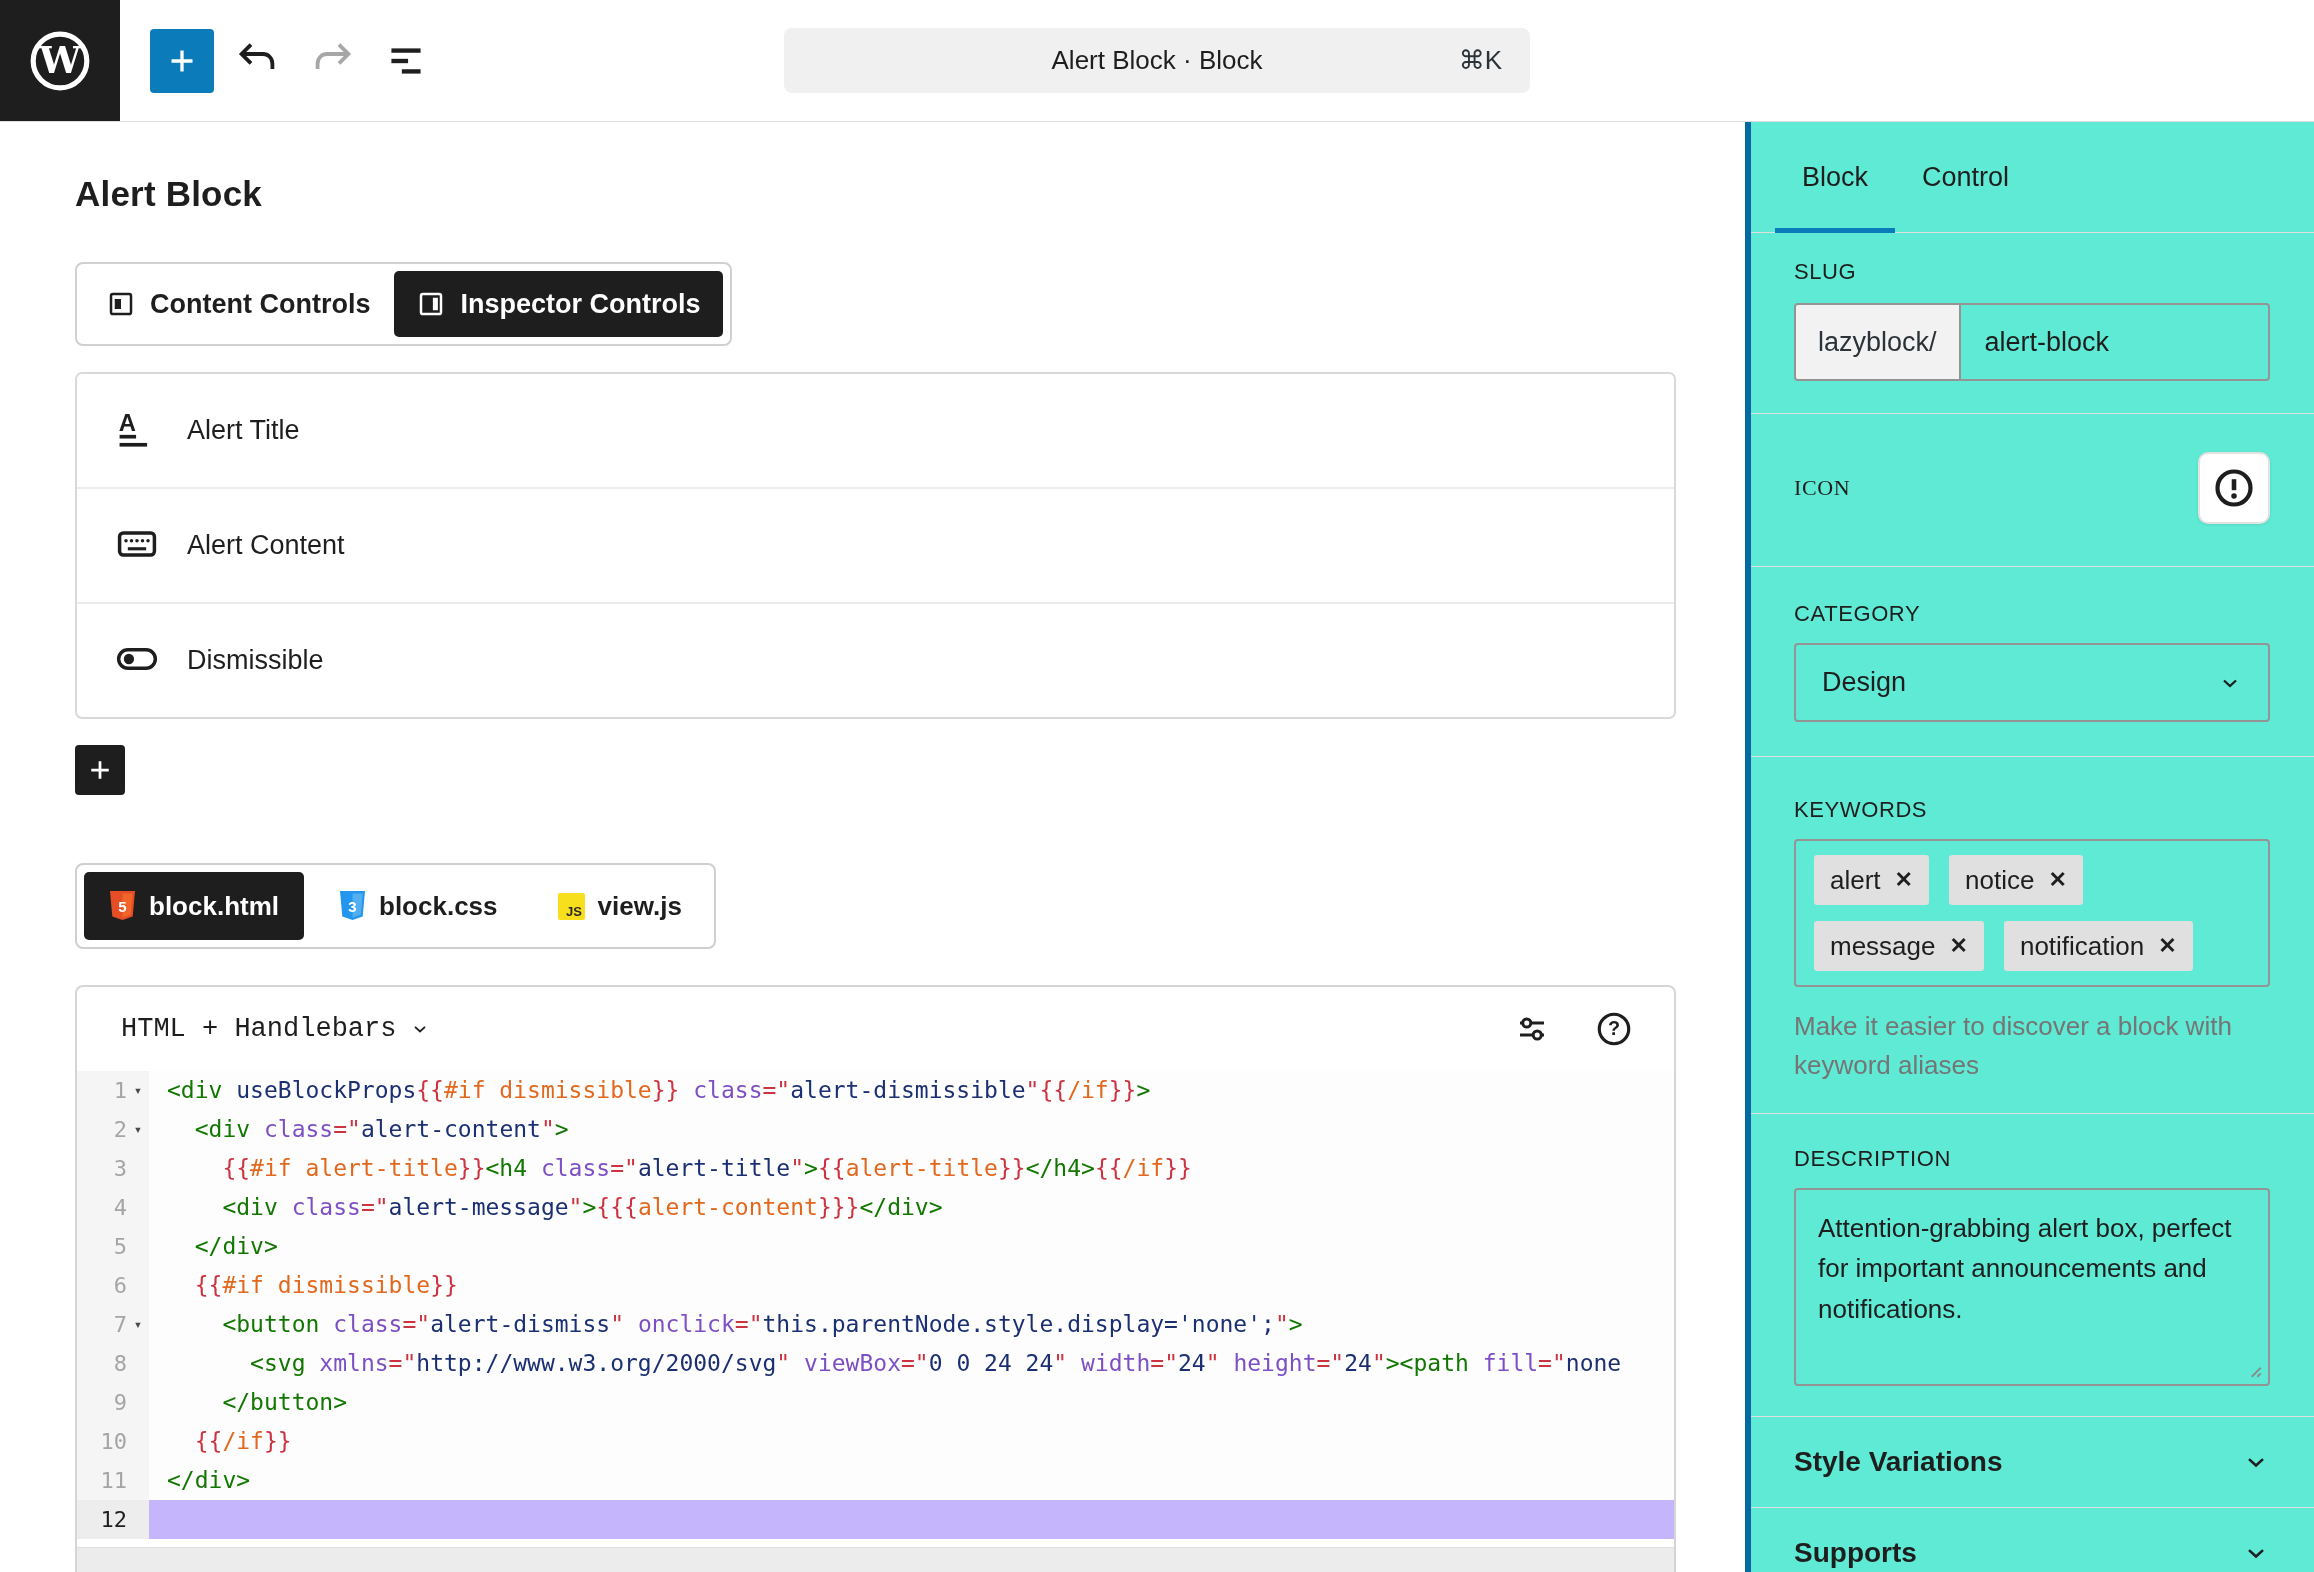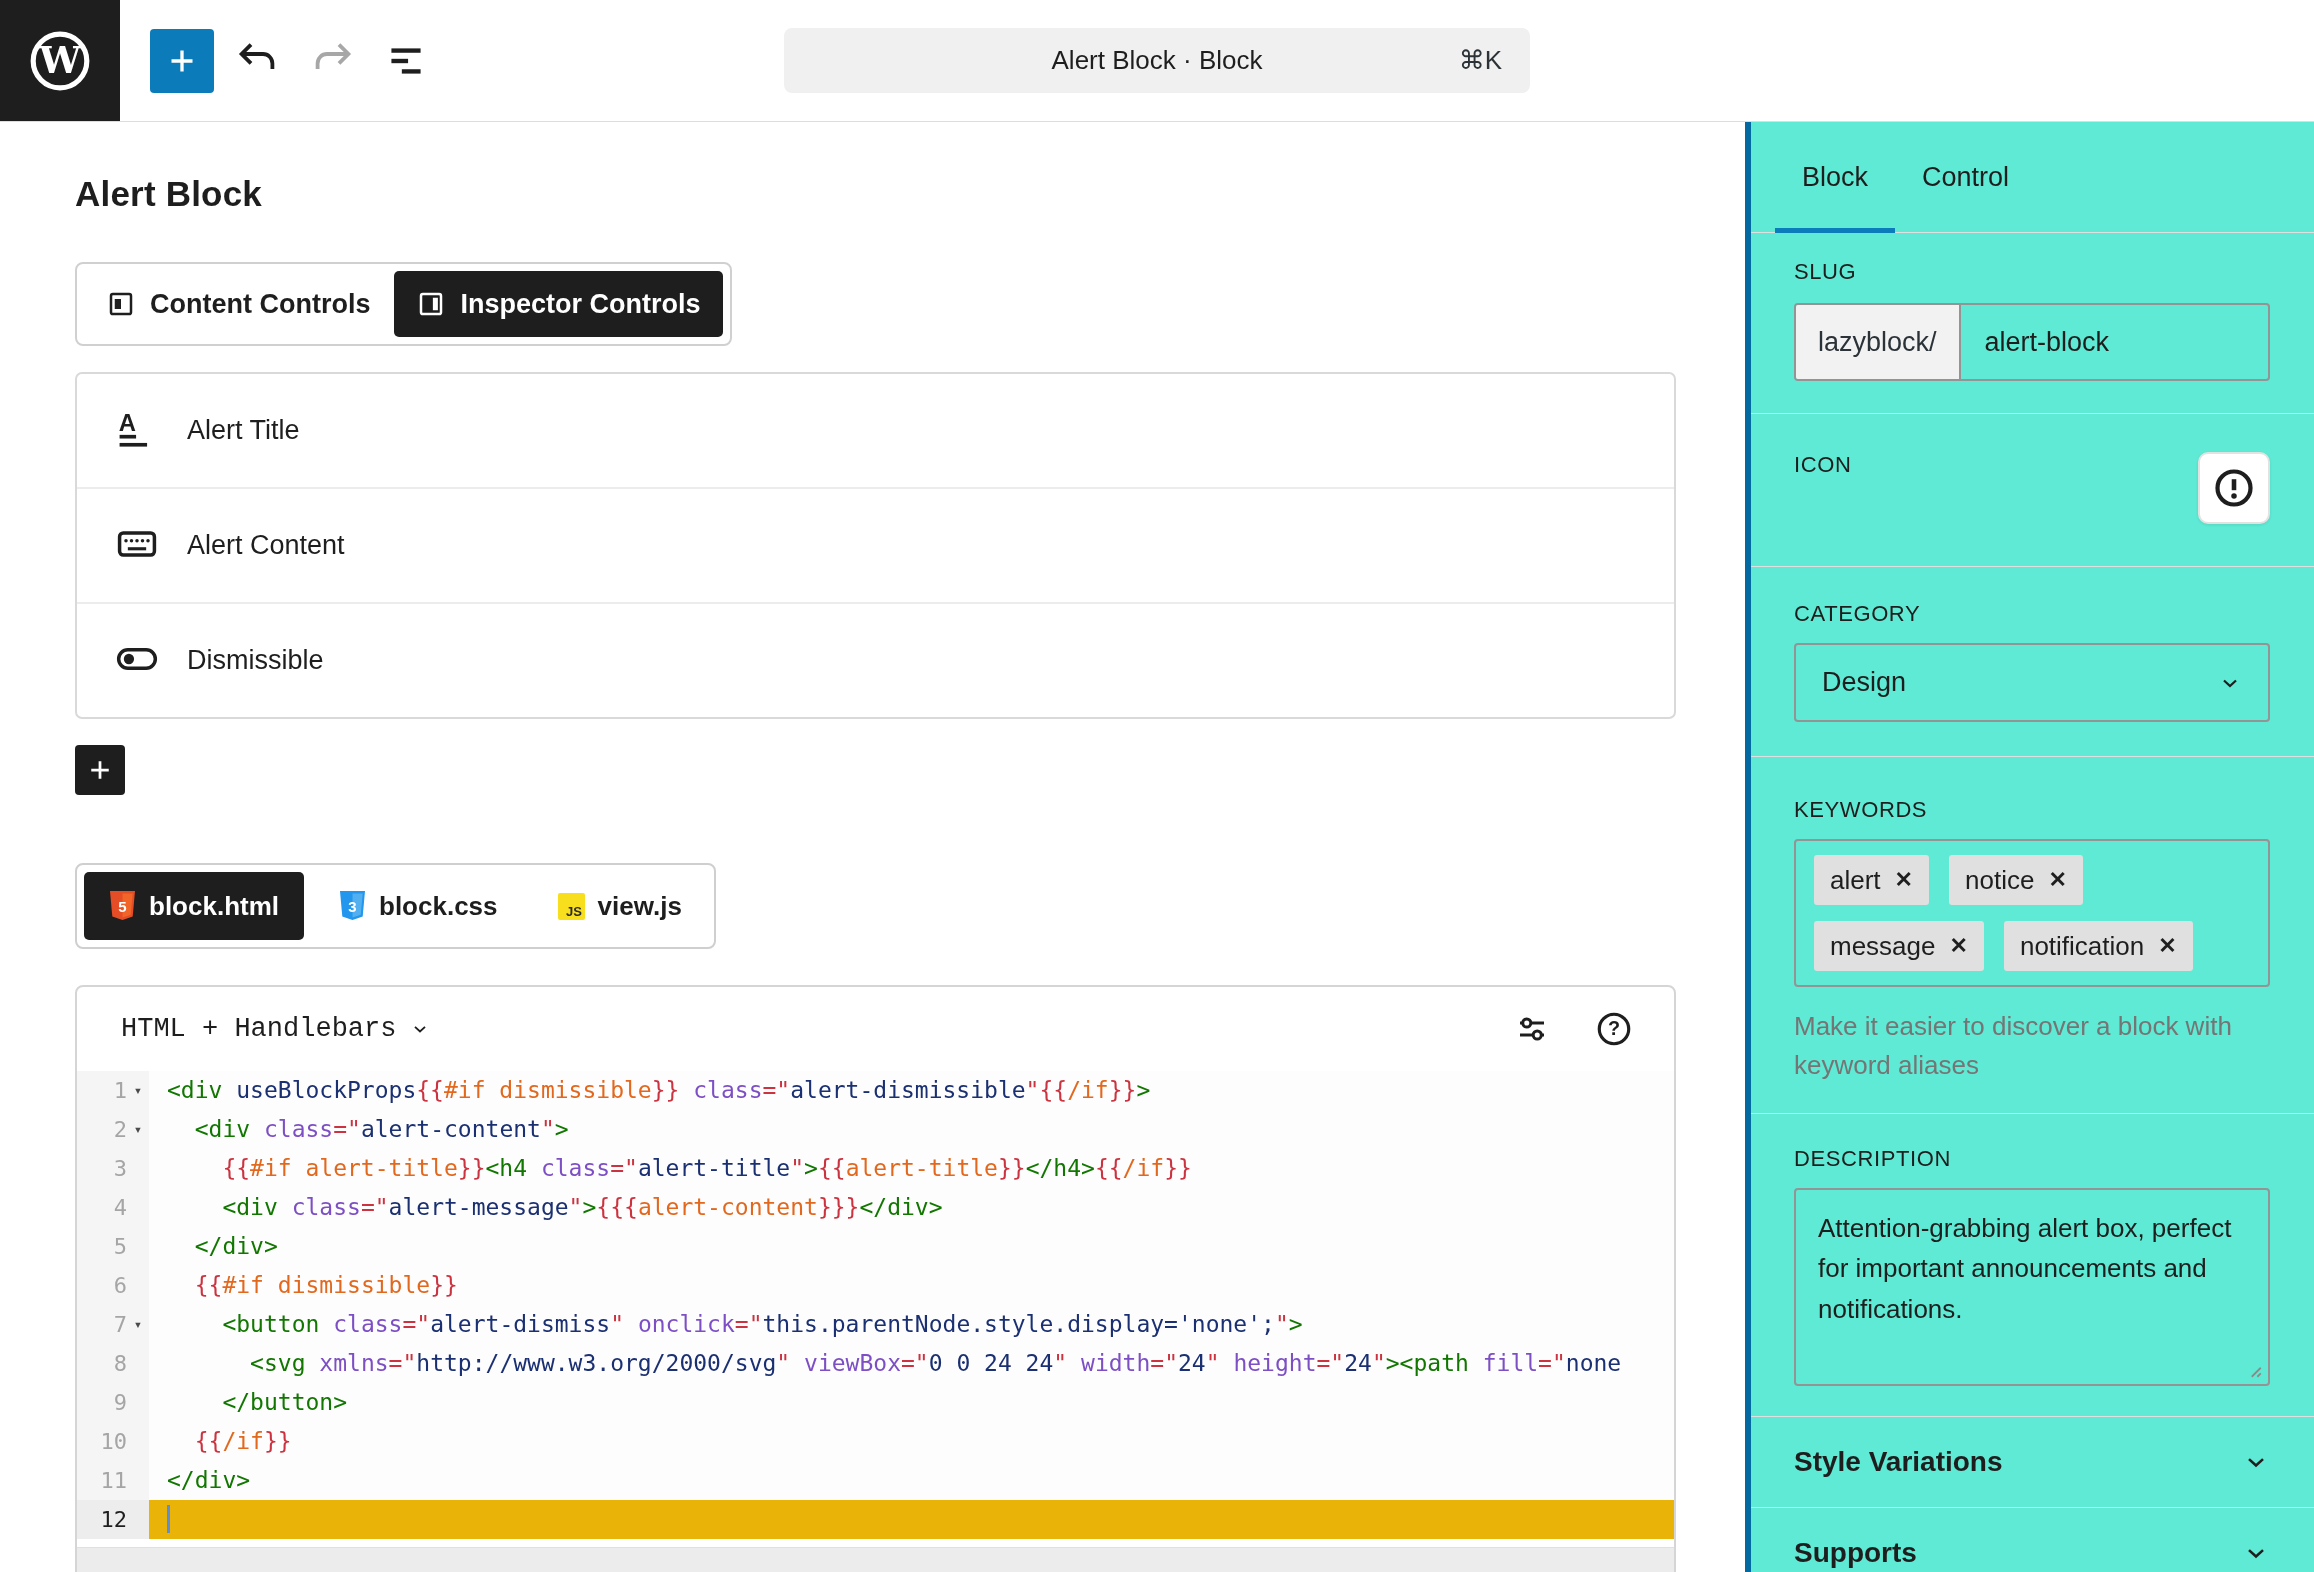--- a/index.html
+++ b/index.html
@@ -37,40 +37,40 @@
   .filetabs{margin-top:68px;display:inline-flex;border:2px solid #cfcfcf;border-radius:8px;padding:7px;gap:10px;background:#fff;}
   .ftab{display:flex;align-items:center;gap:13px;height:68px;padding:0 25px;font-size:26px;font-weight:600;border:none;background:none;border-radius:5px;color:#1e1e1e;cursor:pointer;font-family:"Liberation Sans",sans-serif;}
   .ftab.active{background:#1e1e1e;color:#fff;}
   
   .code-panel{margin-top:36px;width:1601px;border:2px solid #d5d5d5;border-radius:8px;box-sizing:border-box;background:#fff;}
   .cp-head{height:84px;display:flex;align-items:center;padding:0 38px;}
   .mode{display:flex;align-items:center;gap:14px;font-size:27px;color:#1e1e1e;cursor:pointer;background:none;border:none;font-family:Liberation Mono, monospace;}
   .cp-icons{margin-left:auto;display:flex;align-items:center;gap:38px;}
   .code-area{background:#fdfdfd;}
   .code-line{display:flex;height:39px;line-height:39px;font-family:"DejaVu Sans Mono",monospace;font-size:23px;}
-  .code-line.active{background:#eab308;}
+  .code-line.active{background:#c4b5fd;flex-direction:column;}
   .ln{width:72px;flex:none;background:#f5f5f5;display:flex;justify-content:flex-end;align-items:center;box-sizing:border-box;color:#a5a5a5;font-size:22px;font-family:"DejaVu Sans Mono",monospace;}
   .code-line.active .ln{background:#ededed;color:#1e1e1e;}
   .fold{width:22px;font-size:14px;color:#4a4a4a;text-align:center;flex:none;}
   pre.code{margin:0;padding-left:18px;white-space:pre;overflow:hidden;flex:1;}
   .tk-t{color:#117700}.tk-a{color:#7d4fc4}.tk-p{color:#cc3340}.tk-s{color:#1b3072}.tk-h{color:#e2681e}.tk-b{color:#cc3340}.tk-w{color:#1b3072}
   .cursor{display:inline-block;width:3px;height:28px;background:#5b8dd9;vertical-align:-6px;}
   .hscroll{margin-top:8px;height:40px;background:#ececec;border-top:1px solid #e0e0e0;}
   
   .sidebar{flex:1;border-left:6px solid #0369a1;box-sizing:border-box;padding:0 44px 0 43px;background:#5eead4;}
   .sb-tabs{height:110px;display:flex;align-items:stretch;margin:0 -44px 0 -43px;padding-left:24px;border-bottom:1px solid #e0e0e0;}
   .sb-tab{position:relative;display:flex;align-items:center;padding:0 27px;font-size:27px;font-weight:500;background:none;border:none;color:#1e1e1e;cursor:pointer;font-family:"Liberation Sans",sans-serif;}
   .sb-tab.active::after{content:"";position:absolute;left:0;right:0;bottom:-1px;height:5px;background:#0b7cb9;}
   .sb-divider{height:1px;background:#e0e0e0;margin:0 -44px 0 -43px;}
   .sb-label{font-size:22px;font-weight:500;letter-spacing:.6px;color:#1e1e1e;}
   .sec-slug{padding:26px 0 32px;}
   .slug-group{margin-top:18px;display:flex;height:78px;border:2px solid #949494;border-radius:4px;overflow:hidden;box-sizing:border-box;}
   .slug-prefix{background:#f2f2f2;border-right:2px solid #949494;display:flex;align-items:center;padding:0 22px;font-size:27px;color:#2c3338;}
   .slug-value{display:flex;align-items:center;padding:0 24px;font-size:27px;flex:1;}
-  .sec-icon{display:flex;justify-content:space-between;align-items:flex-start;padding:38px 0 42px;}
+  .sec-icon{display:flex;justify-content:space-between;align-items:center;padding:38px 0 42px;font-family:Liberation Serif, serif;}
   .icon-pick{width:72px;height:72px;border:2px solid #e2e2e2;border-radius:10px;background:#fff;box-shadow:0 1px 3px rgba(0,0,0,.09);display:flex;align-items:center;justify-content:center;cursor:pointer;}
   .sec-cat{padding:34px 0 34px;}
   .select{margin-top:16px;height:79px;border:2px solid #949494;border-radius:4px;display:flex;align-items:center;justify-content:space-between;padding:0 26px;font-size:27px;cursor:pointer;box-sizing:border-box;}
   .sec-kw{padding:40px 0 28px;}
   .kw-box{margin-top:16px;border:2px solid #949494;border-radius:4px;padding:14px 18px;display:flex;flex-wrap:wrap;gap:16px 20px;box-sizing:border-box;}
   .kw-tag{background:#e0e0e0;border-radius:3px;height:50px;display:flex;align-items:center;gap:14px;padding:0 16px;font-size:26px;}
   .kw-tag .xm{font-size:22px;font-weight:600;cursor:pointer;line-height:1;}
   .kw-help{margin-top:20px;font-size:26px;color:#757575;line-height:1.5;max-width:490px;}
   .sec-desc{padding:32px 0 30px;}
   .ta{position:relative;margin-top:16px;height:198px;border:2px solid #949494;border-radius:4px;padding:18px 22px;font-size:26px;line-height:1.55;color:#1e1e1e;box-sizing:border-box;}

